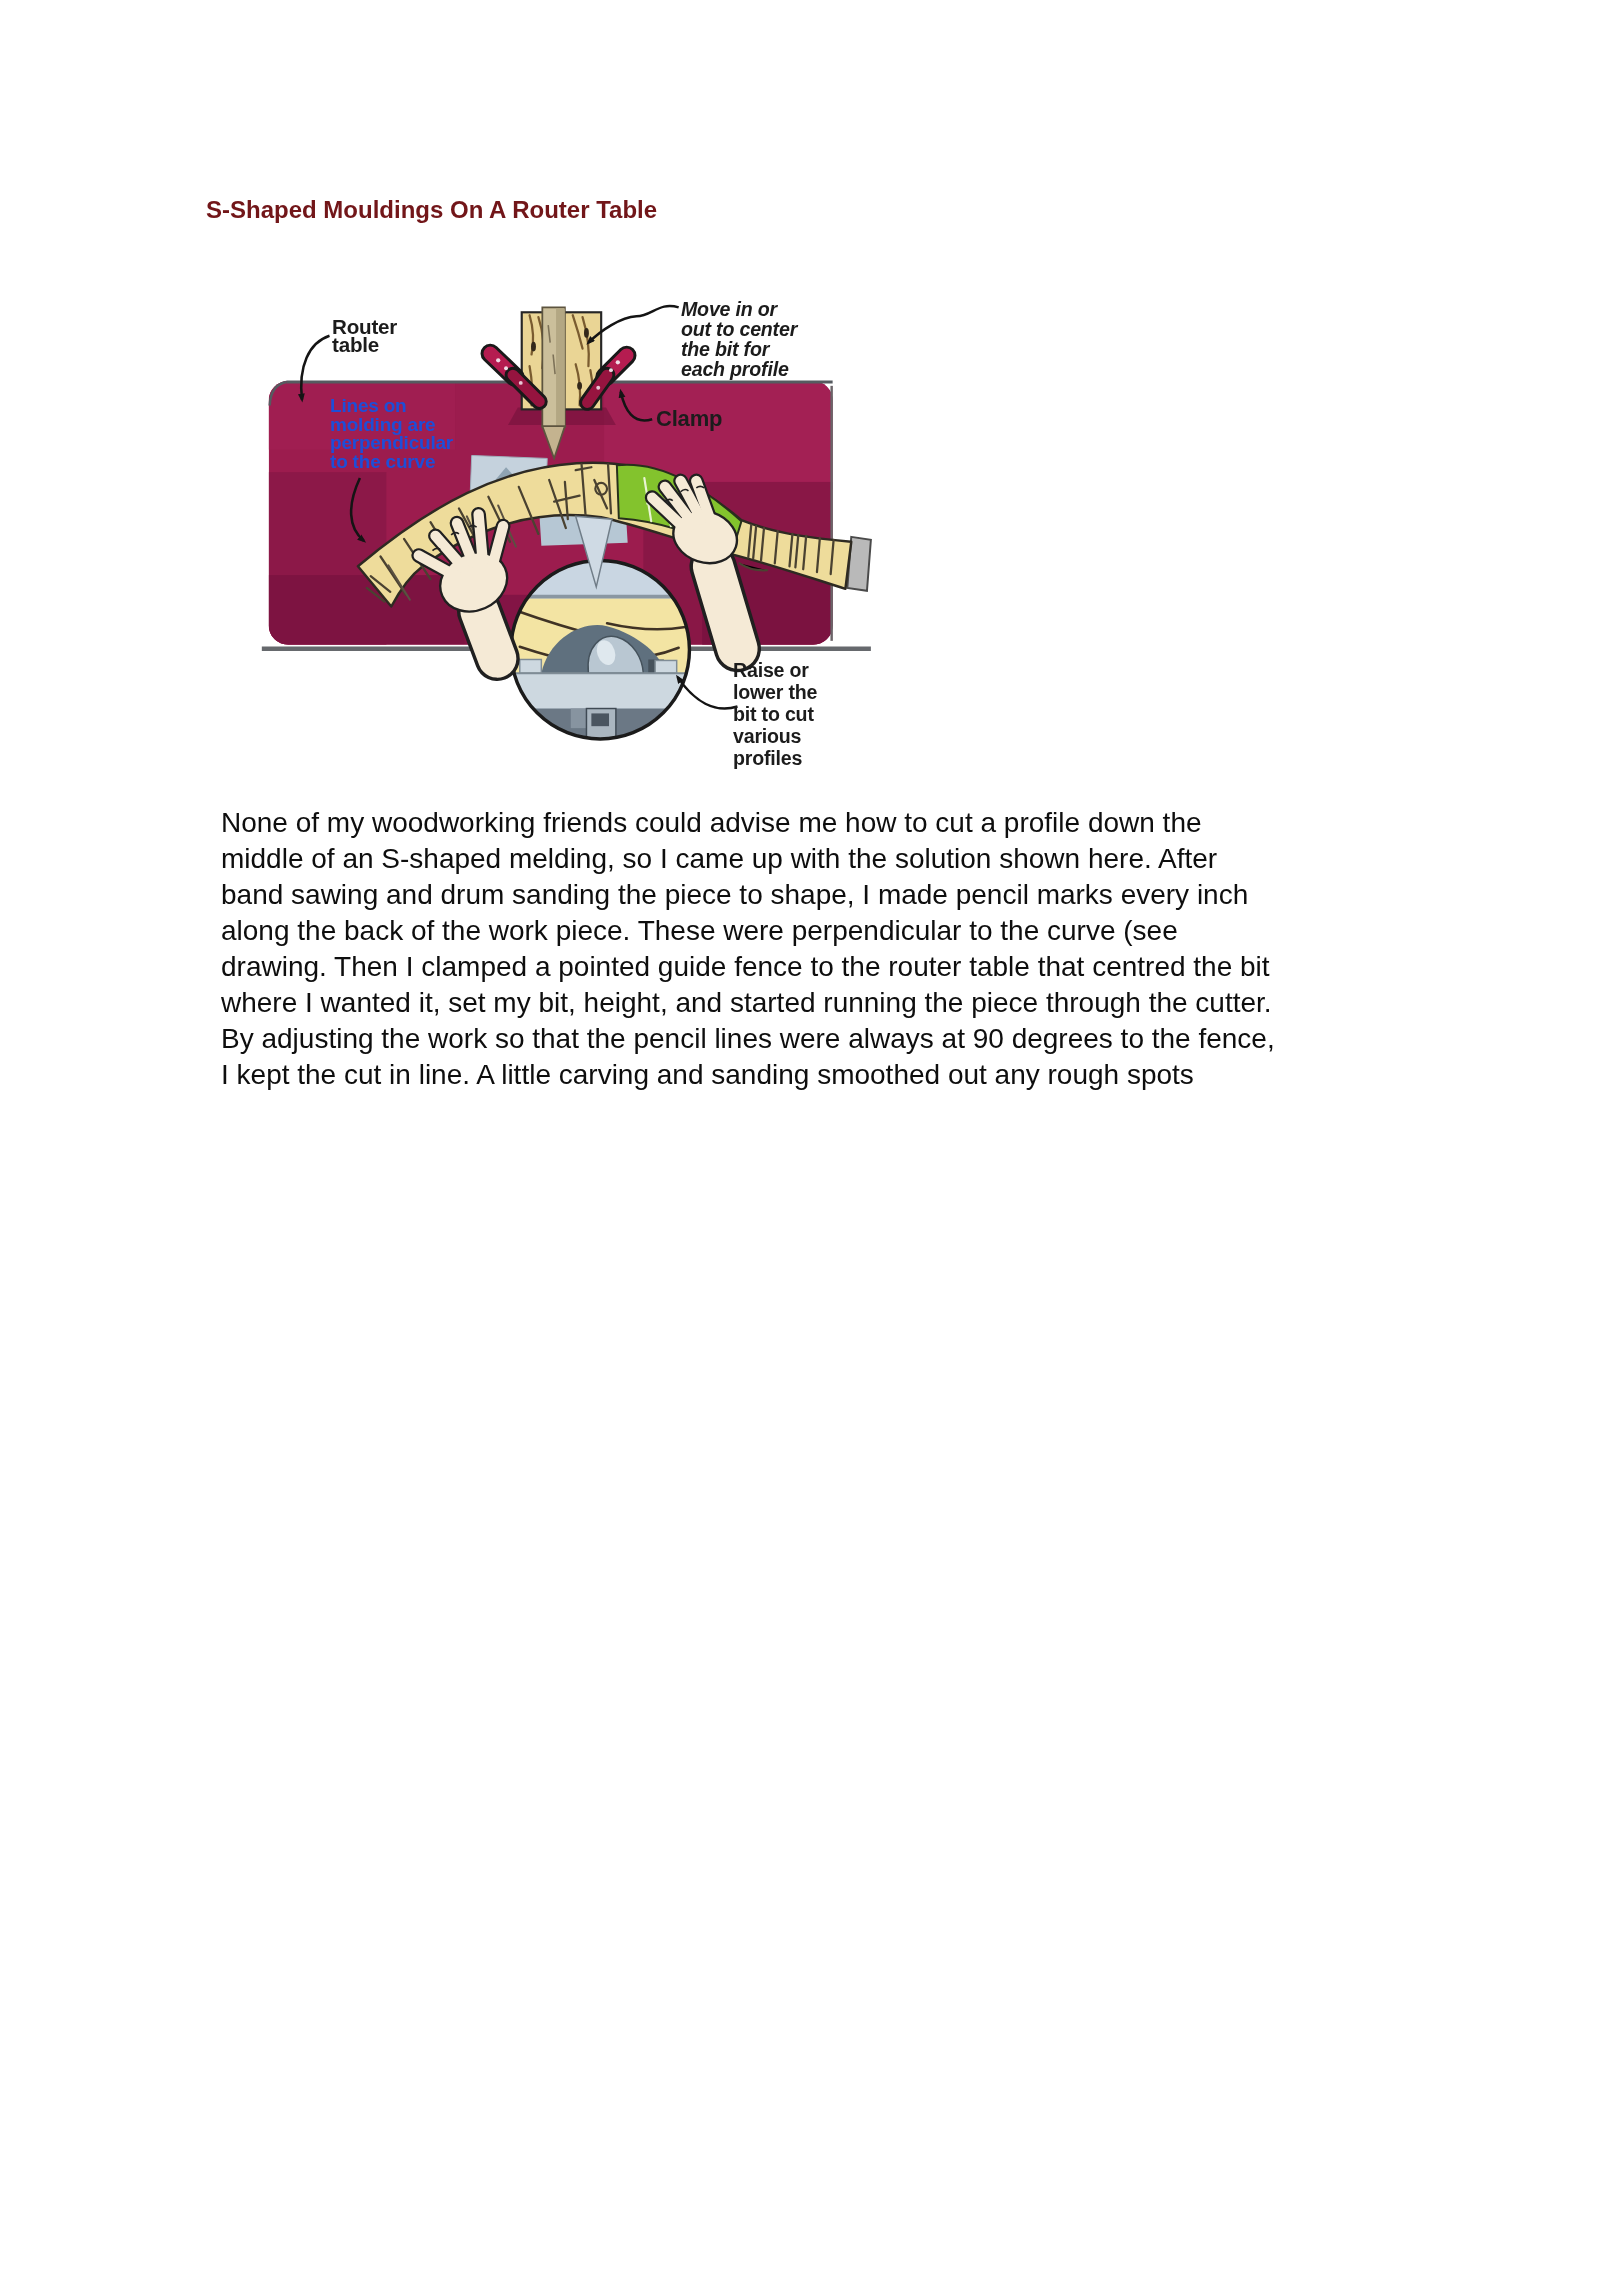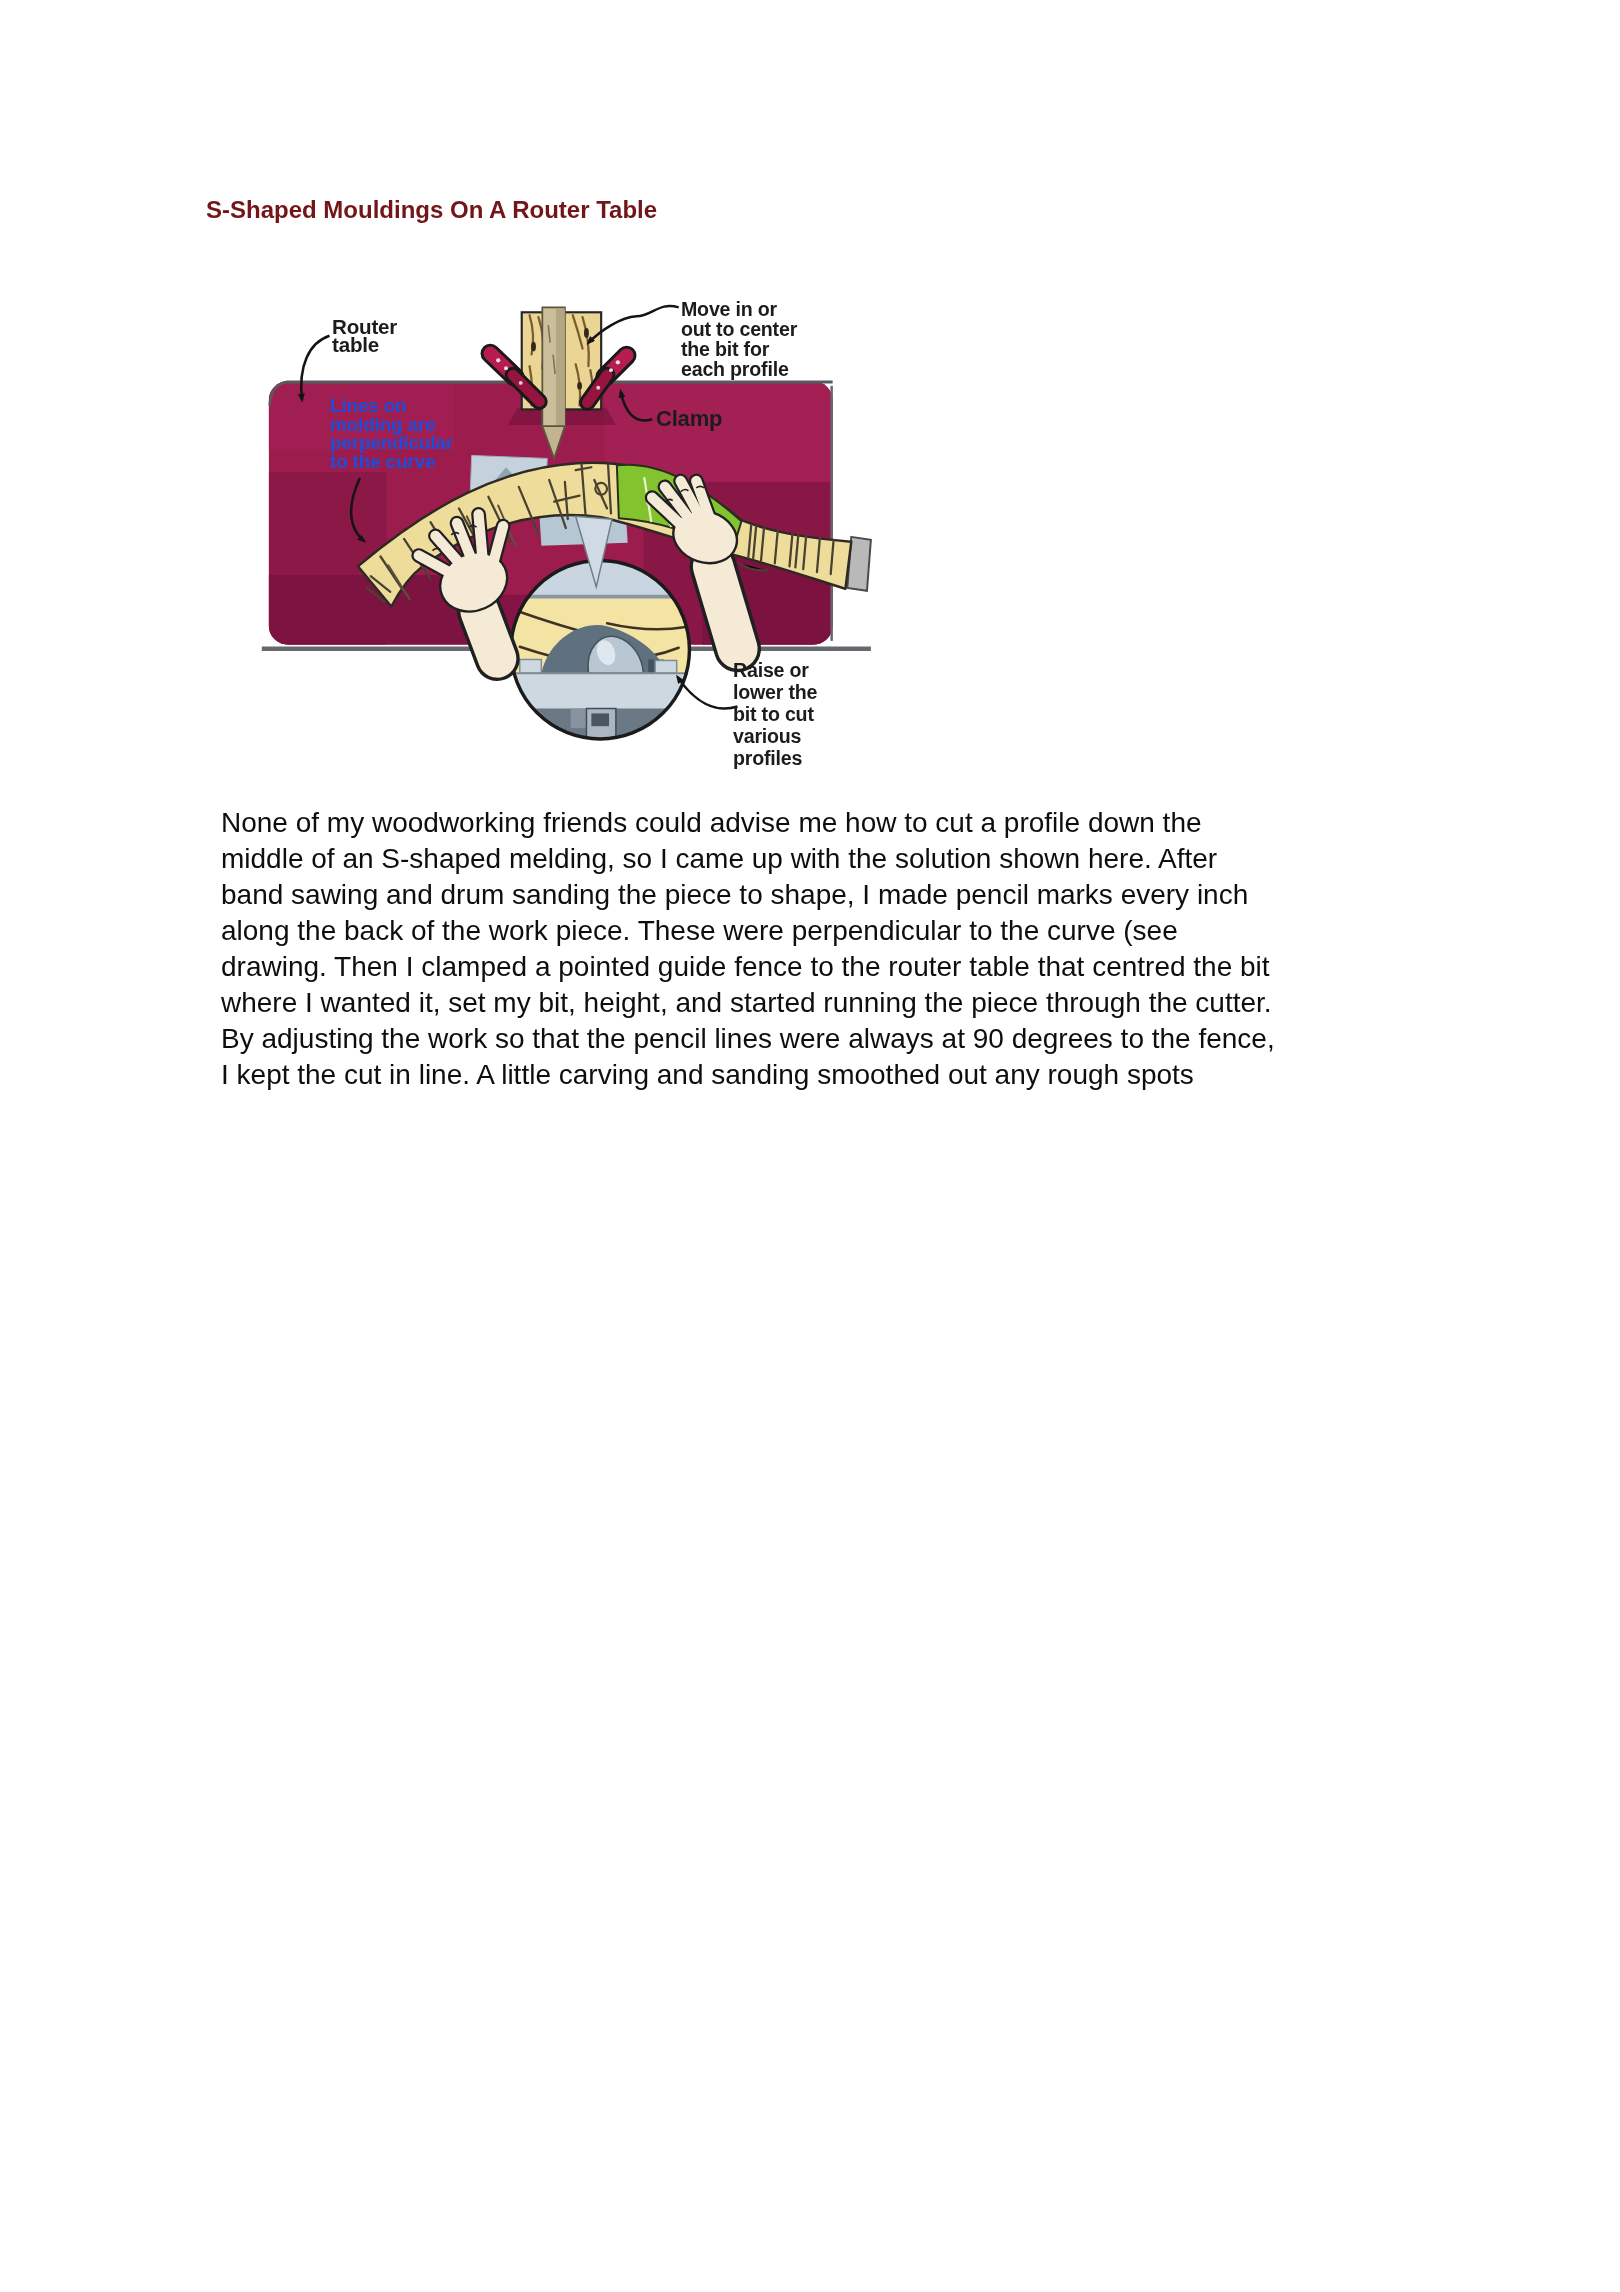--- a/index.html
+++ b/index.html
@@ -12,21 +12,21 @@
     position:absolute;left:206px;top:196px;margin:0;
     font-size:24px;font-weight:bold;color:#721619;letter-spacing:0;
   }
   .figure{position:absolute;left:16px;top:0;width:1617px;height:804px;margin-top:21px;}
   .figure svg{position:absolute;left:235px;top:255px;}
   .callout{
     position:absolute;white-space:pre-line;font-weight:bold;color:#1c1c1c;
     font-size:19.6px;line-height:20px;z-index:5;letter-spacing:-0.2px;
   }
   .callout.router{left:316px;top:297px;line-height:18px;font-size:20.6px;}
-  .callout.move{left:665px;top:278px;}
+  .callout.move{left:665px;top:278px;font-style:italic;}
   .callout.clampl{left:640px;top:388px;font-size:22px;}
   .callout.lines{left:314px;top:376px;color:#1d4ed8;font-size:19px;line-height:18.6px;}
   .callout.raise{left:717px;top:638px;line-height:22px;}
   .body-text{
     position:absolute;left:206px;top:790px;width:1054px;margin:15px;
     font-size:28px;line-height:36px;color:#0e0e0e;
   }
 </style>
 </head>
 <body>

